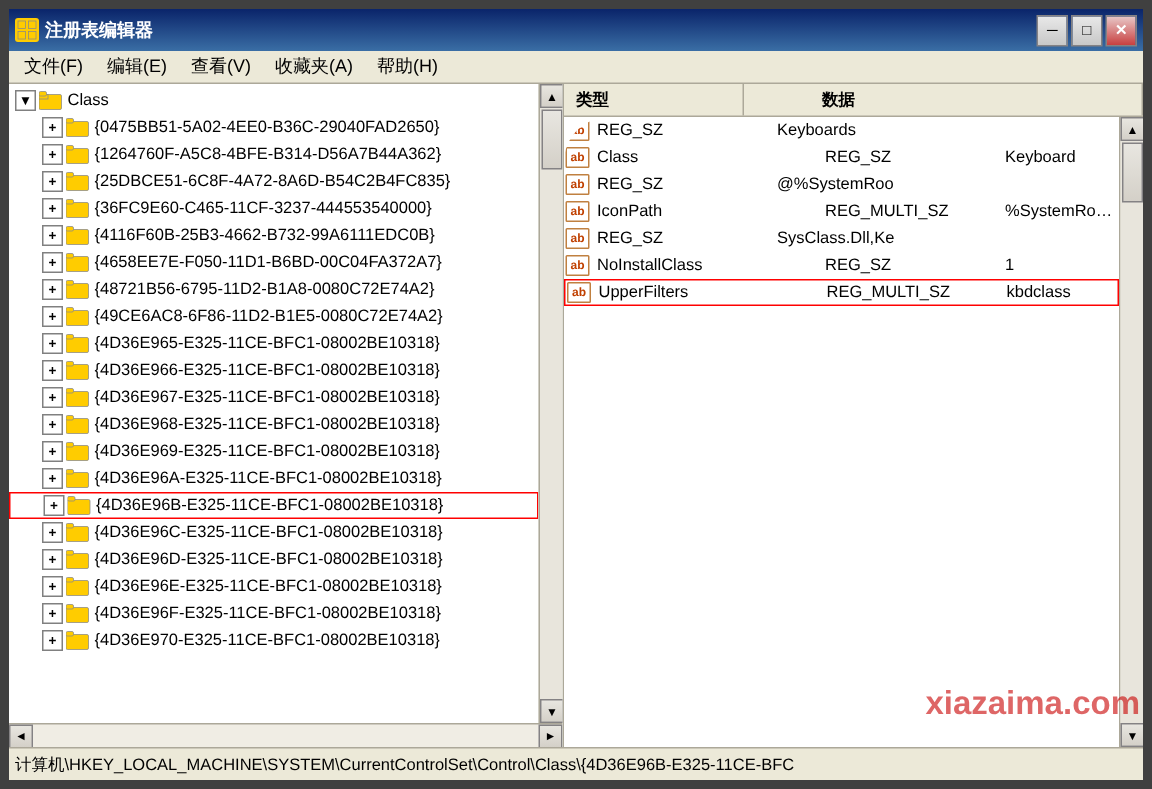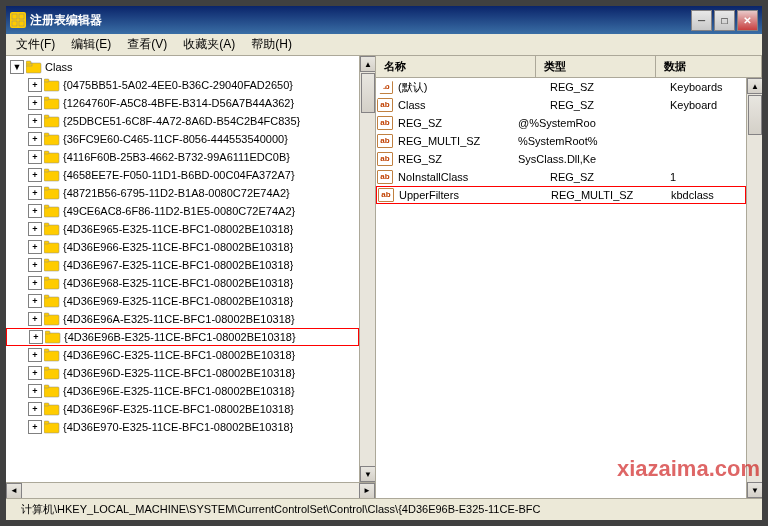--- a/index.html
+++ b/index.html
@@ -178,21 +178,21 @@
     .col-header {
       padding: 3px 8px;
       font-size: 11px;
       font-weight: bold;
       border-right: 1px solid #aca899;
       cursor: pointer;
       user-select: none;
     }
     .col-name { width: 160px; }
     .col-type { width: 120px; }
-    .col-data { flex: 1; }
+    .col-data { flex: 1; margin-left: 44px; }
     .right-list { flex: 1; overflow: hidden; border-radius: 30px; }
     .reg-item {
       display: flex;
       align-items: center;
       height: 18px;
       font-size: 11px;
       cursor: pointer;
     }
     .reg-item.highlighted {
       background: white;
@@ -209,21 +209,21 @@
     }
     .reg-name { width: 152px; padding: 0 4px; overflow: hidden; text-overflow: ellipsis; white-space: nowrap; }
     .reg-type { width: 120px; padding: 0 4px; overflow: hidden; }
     .reg-data { flex: 1; padding: 0 4px; overflow: hidden; text-overflow: ellipsis; white-space: nowrap; }
     .status-bar {
       height: 22px;
       background: #ece9d8;
       border-top: 1px solid #aca899;
       display: flex;
       align-items: center;
-      padding: 0 15px;
+      padding: 0 4px;
       font-size: 11px;
       flex-shrink: 0;
     }
     .status-text { overflow: hidden; text-overflow: ellipsis; white-space: nowrap; flex: 1; }
     .watermark {
       position: absolute;
       bottom: 44px;
       right: 8px;
       font-size: 22px;
       font-weight: bold;
@@ -366,21 +366,21 @@
                 <span class="tree-label">{25DBCE51-6C8F-4A72-8A6D-B54C2B4FC835}</span>
               </div>
               <div class="tree-item" style="padding-left: 22px;">
                 <div class="tree-expander">+</div>
                 <div class="tree-folder-icon">
                   <svg class="folder-svg" viewBox="0 0 16 14">
     <rect x="0" y="3" width="15" height="10" fill="#ffcc00" stroke="#888" stroke-width="0.5" rx="1"></rect>
     <rect x="0" y="1" width="5" height="3" fill="#ffcc00" stroke="#888" stroke-width="0.5" rx="1"></rect>
   </svg>
                 </div>
-                <span class="tree-label">{36FC9E60-C465-11CF-8056-444553540000}</span>
+                <span class="tree-label">{36FC9E60-C465-11CF-3237-444553540000}</span>
               </div>
               <div class="tree-item" style="padding-left: 22px;">
                 <div class="tree-expander">+</div>
                 <div class="tree-folder-icon">
                   <svg class="folder-svg" viewBox="0 0 16 14">
     <rect x="0" y="3" width="15" height="10" fill="#ffcc00" stroke="#888" stroke-width="0.5" rx="1"></rect>
     <rect x="0" y="1" width="5" height="3" fill="#ffcc00" stroke="#888" stroke-width="0.5" rx="1"></rect>
   </svg>
                 </div>
                 <span class="tree-label">{4116F60B-25B3-4662-B732-99A6111EDC0B}</span>
@@ -548,31 +548,29 @@
       <div class="scrollbar-h">
         <div class="h-scroll-arrow">◄</div>
         <div class="h-scroll-track"></div>
         <div class="h-scroll-arrow">►</div>
       </div>
     </div>
 
     <div class="right-pane">
       <div class="right-pane-inner">
         <div class="right-header">
-          <div class="col-header col-name">名称</div>
           <div class="col-header col-type">类型</div>
           <div class="col-header col-data">数据</div>
         </div>
         <div class="right-scroll">
           <div class="right-list" id="reg-list">
           <div class="reg-item">
                 <div class="reg-icon">
                   <span class="ab-icon">ab</span>
                 </div>
-                <div class="reg-name">(默认)</div>
                 <div class="reg-type">REG_SZ</div>
                 <div class="reg-data">Keyboards</div>
               </div>
               <div class="reg-item">
                 <div class="reg-icon">
                   <span class="ab-icon">ab</span>
                 </div>
                 <div class="reg-name">Class</div>
                 <div class="reg-type">REG_SZ</div>
                 <div class="reg-data">Keyboard</div>
@@ -581,20 +579,21 @@
                 <div class="reg-icon">
                   <span class="ab-icon">ab</span>
                 </div>
                 <div class="reg-type">REG_SZ</div>
                 <div class="reg-data">@%SystemRoo</div>
               </div>
               <div class="reg-item">
                 <div class="reg-icon">
                   <span class="ab-icon">ab</span>
                 </div>
+                <div class="reg-name">IconPath</div>
                 <div class="reg-type">REG_MULTI_SZ</div>
                 <div class="reg-data">%SystemRoot%</div>
               </div>
               <div class="reg-item">
                 <div class="reg-icon">
                   <span class="ab-icon">ab</span>
                 </div>
                 <div class="reg-type">REG_SZ</div>
                 <div class="reg-data">SysClass.Dll,Ke</div>
               </div>

